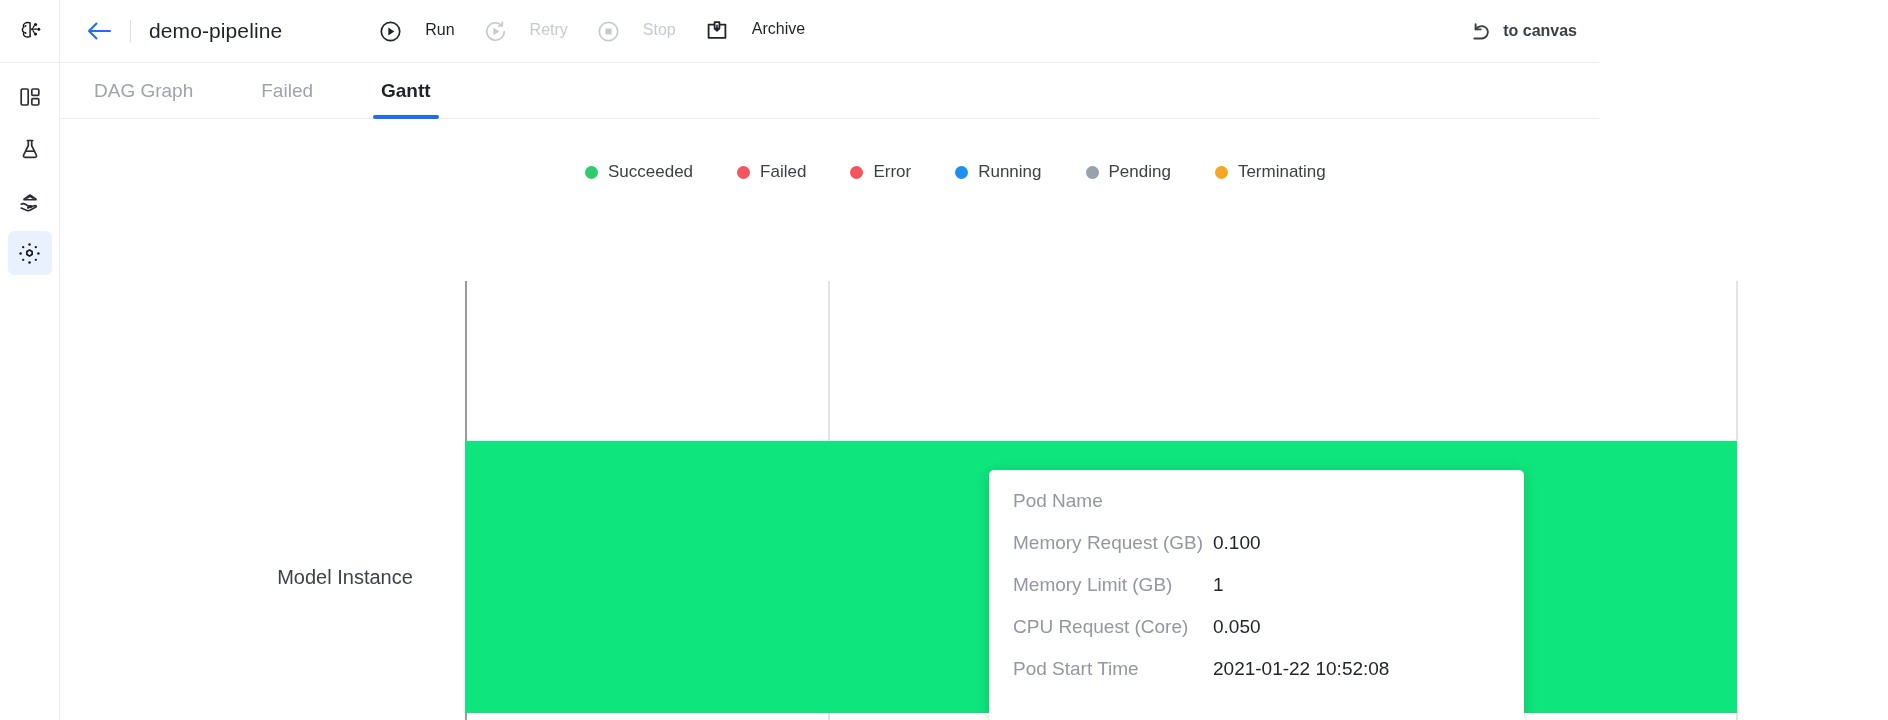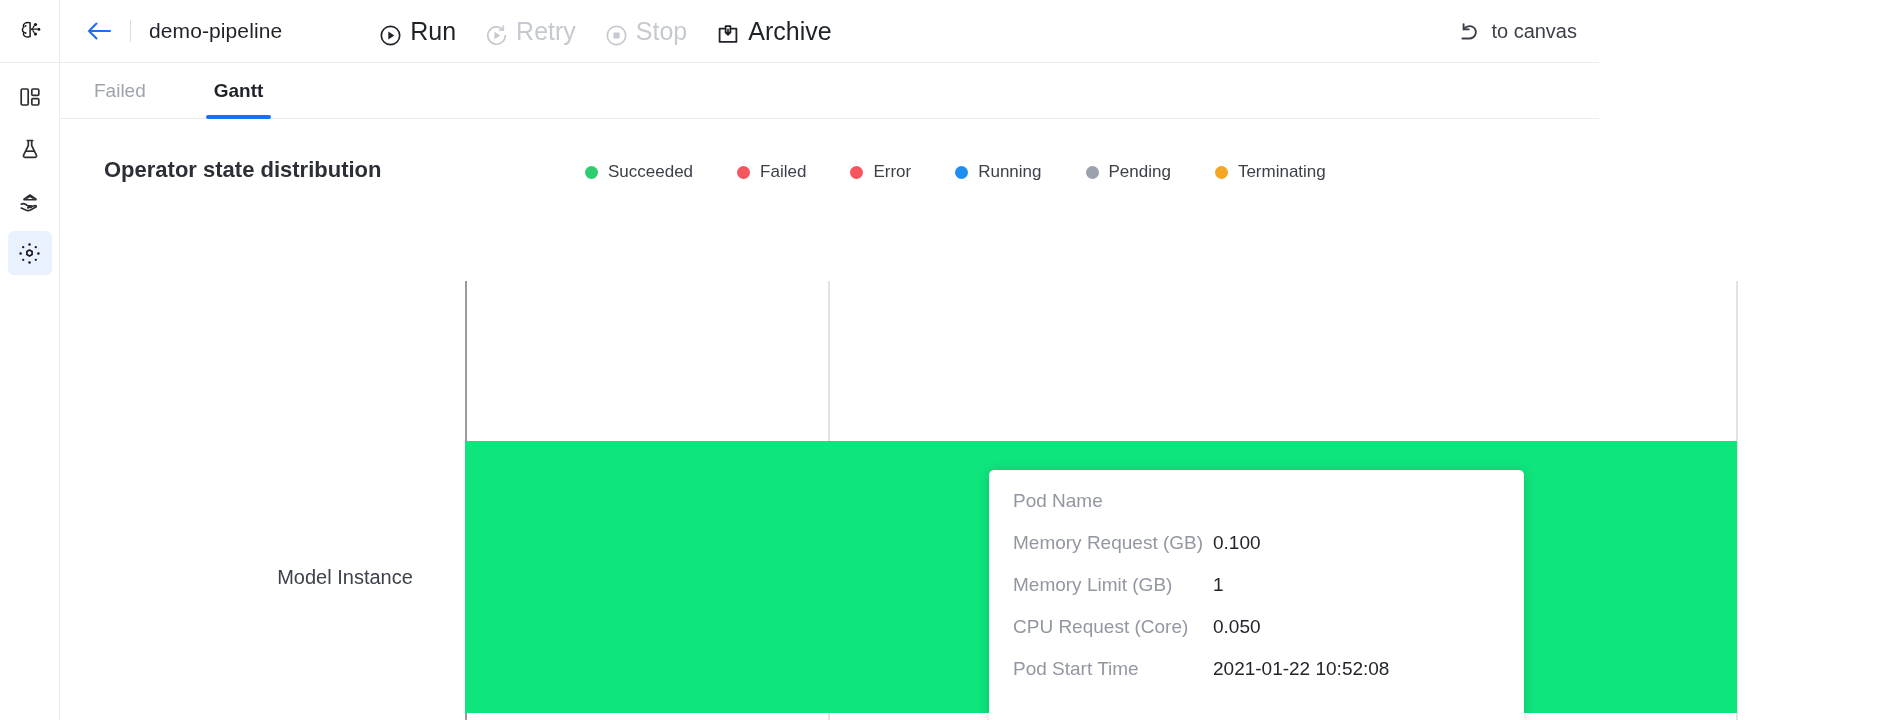--- a/index.html
+++ b/index.html
@@ -44,27 +44,27 @@
     padding: 0 22px 0 26px;
     background: #fff;
   }
   .back-arrow { cursor: pointer; display: flex; align-items: center; }
   .hdr-divider { width: 1px; height: 22px; background: #dcdce2; margin: 0 18px; }
   .pipeline-title {
     font-size: 21px; color: #1f2329; letter-spacing: .1px; white-space: nowrap;
   }
   .toolbar { display: flex; align-items: center; gap: 30px; margin-left: 98px; }
   .tb-btn {
-    display: flex; align-items: flex-end; gap: 9px;
-    font-size: 25px; color: #1f2329; cursor: pointer; white-space: nowrap;
+    display: flex; align-items: flex-start; gap: 24px;
+    font-size: 16px; color: #1f2329; cursor: pointer; white-space: nowrap;
   }
   .tb-btn.disabled { color: #c6c9d0; cursor: default; }
   .tb-btn svg { display: block; flex: 0 0 auto; }
   .hdr-right { margin-left: auto; display: flex; align-items: center; gap: 11px; cursor: pointer; }
-  .hdr-right .lbl { font-size: 20px; color: #3b3f48; white-space: nowrap; }
+  .hdr-right .lbl { font-size: 16px; color: #3b3f48; white-space: nowrap; font-weight: bold; }
 
   
   .tabs {
     height: 56px; flex: 0 0 56px;
     border-bottom: 1px solid #ececf0;
     display: flex; align-items: stretch; padding-left: 26px; gap: 0;
     background: #fff;
   }
   .tab {
     position: relative; display: flex; align-items: center;
@@ -233,30 +233,32 @@
         <svg width="22" height="22" viewBox="0 0 22 22" fill="none">
           <path d="M5.6 4.2v5.2h5.2" stroke="#3b3f48" stroke-width="1.9" stroke-linecap="round" stroke-linejoin="round"></path>
           <path d="M5.8 9.2C8.2 6.4 12 5.4 14.9 7c3 1.7 3.9 5.6 2 8.6-1.2 1.9-3.2 2.9-5.2 2.9H4.4" stroke="#3b3f48" stroke-width="1.9" stroke-linecap="round" stroke-linejoin="round"></path>
         </svg>
         <span class="lbl">to canvas</span>
       </div>
     </div>
 
     <div class="tabs">
       <div class="tab">
+        <span>DAG Graph</span>
+      </div>
+      <div class="tab">
         <span>Failed</span>
       </div>
       <div class="tab active">
         <span>Gantt</span>
       </div>
     </div>
 
     <div class="content">
 
-      <div class="chart-title">Operator state distribution</div>
 
       <div class="legend">
         <div class="legend-item">
           <span class="legend-dot" style="background: rgb(46, 204, 113);"></span>
           <span class="legend-label">Succeeded</span>
         </div>
         <div class="legend-item">
           <span class="legend-dot" style="background: rgb(244, 85, 95);"></span>
           <span class="legend-label">Failed</span>
         </div>

